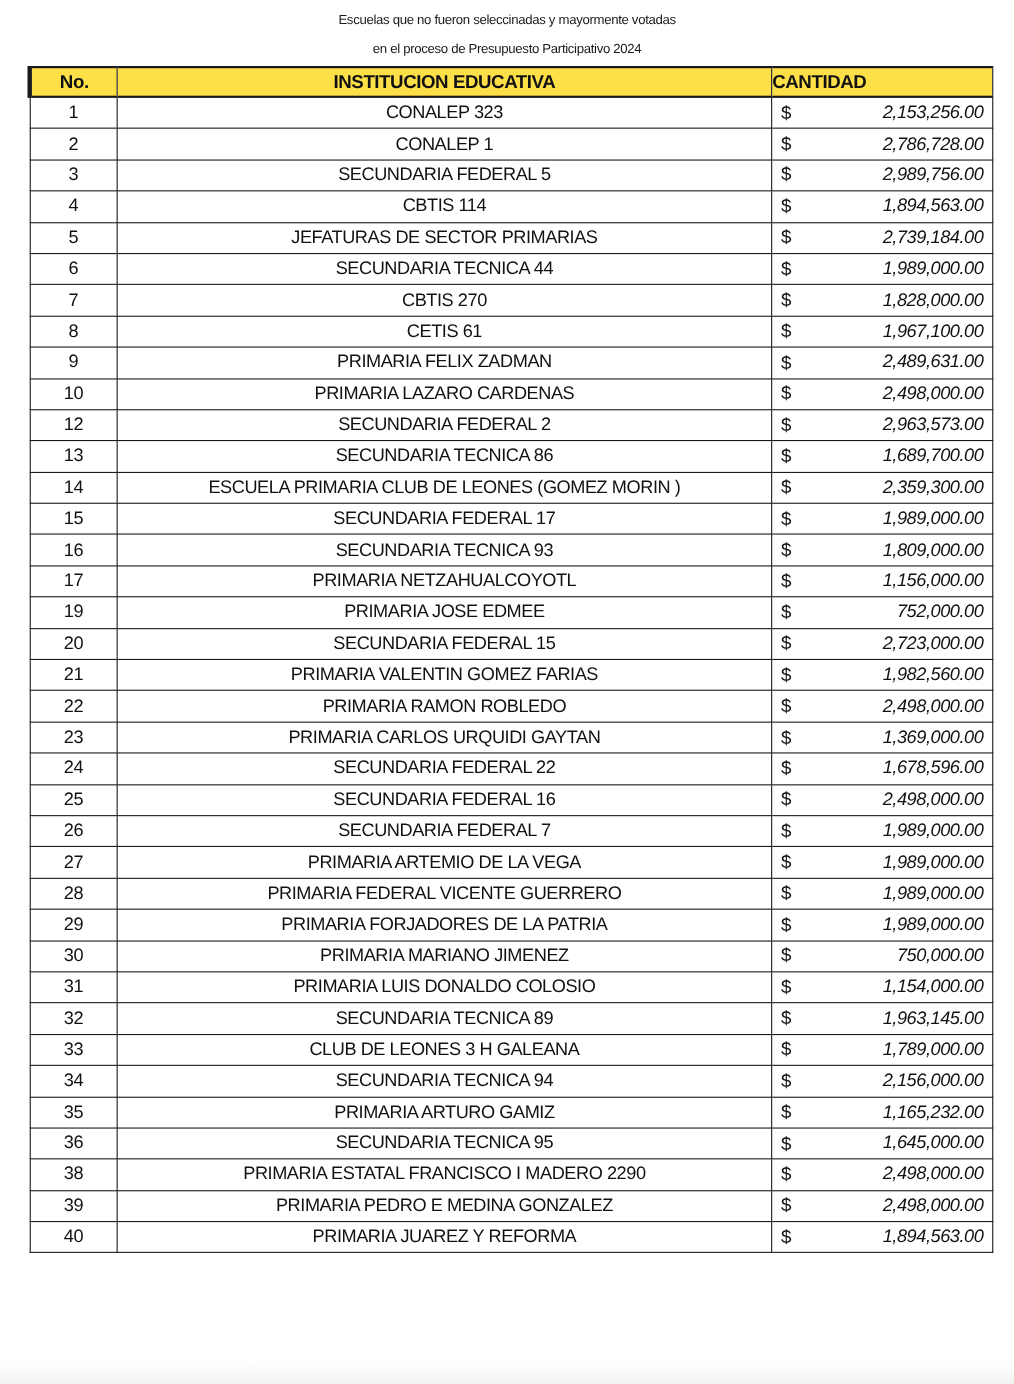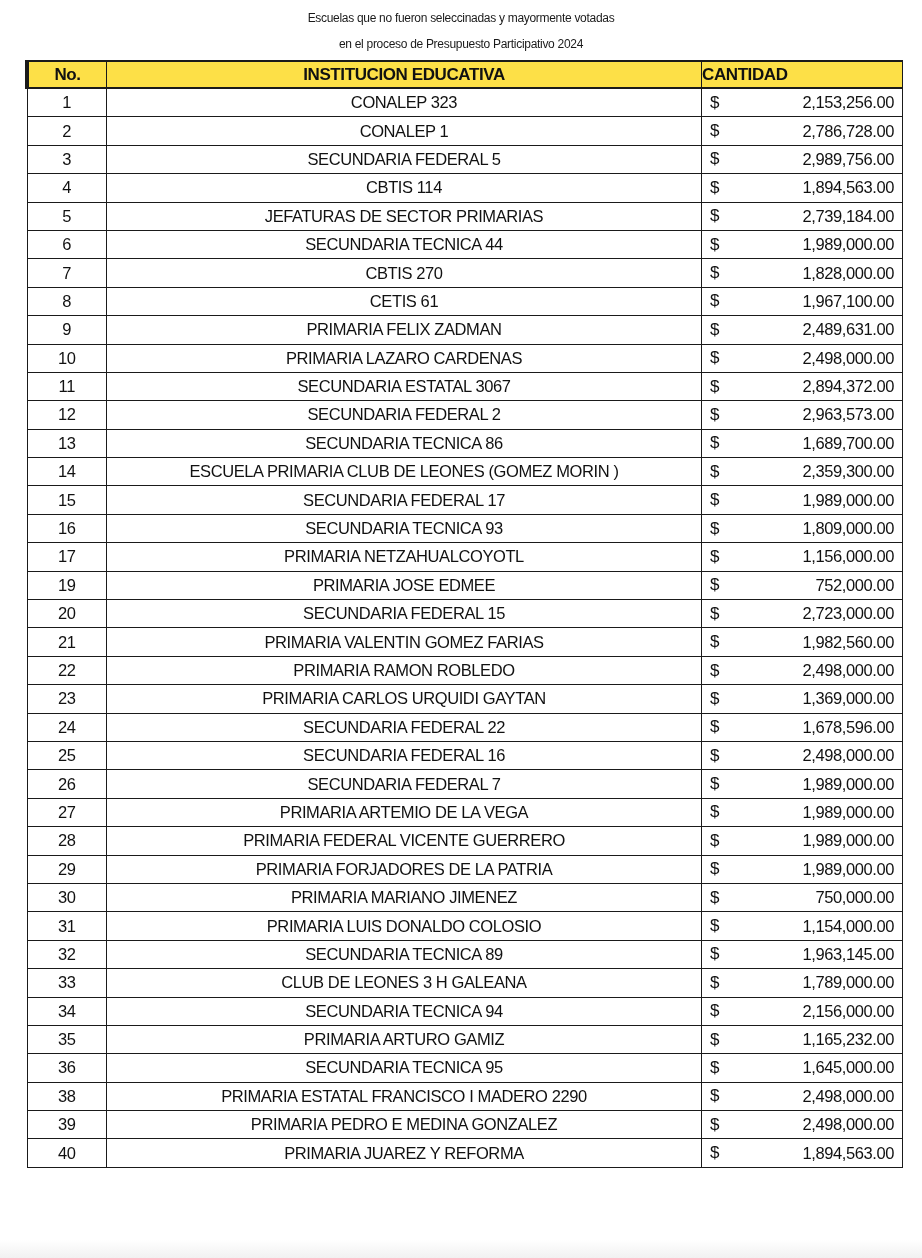--- a/index.html
+++ b/index.html
@@ -40,21 +40,21 @@
       font-size: 17px;
       border-top: 2px solid #1a1a1a;
       border-bottom: 2px solid #1a1a1a;
     }
     table.grid thead th:first-child { border-left: 4px solid #1a1a1a; }
     .col-no { width: 77px; text-align: center; }
     .col-name { width: 594px; text-align: center; }
     .col-amt { width: 200px; }
     .amt-wrap { display: flex; justify-content: space-between; align-items: center; padding: 0 8px 0 8px; }
     .dollar { font-size: 17px; }
-    .amount { text-align: right; }
+    .amount { text-align: right; font-style: italic; }
     .bottom-shade {
       position: absolute; left: 0; top: 1240px; width: 922px; height: 18px;
       background: linear-gradient(#ffffff, #f1f1f1);
     }
   </style>
 </head>
 <body>
 
 <div class="title">
   <div>Escuelas que no fueron seleccinadas y mayormente votadas</div>
@@ -164,30 +164,20 @@
         <td class="col-no">10</td>
         <td class="col-name">PRIMARIA LAZARO CARDENAS</td>
         <td class="col-amt">
           <div class="amt-wrap">
             <span class="dollar">$</span>
             <span class="amount">2,498,000.00</span>
           </div>
         </td>
       </tr>
       <tr>
-        <td class="col-no">11</td>
-        <td class="col-name">SECUNDARIA ESTATAL 3067</td>
-        <td class="col-amt">
-          <div class="amt-wrap">
-            <span class="dollar">$</span>
-            <span class="amount">2,894,372.00</span>
-          </div>
-        </td>
-      </tr>
-      <tr>
         <td class="col-no">12</td>
         <td class="col-name">SECUNDARIA FEDERAL 2</td>
         <td class="col-amt">
           <div class="amt-wrap">
             <span class="dollar">$</span>
             <span class="amount">2,963,573.00</span>
           </div>
         </td>
       </tr>
       <tr>

